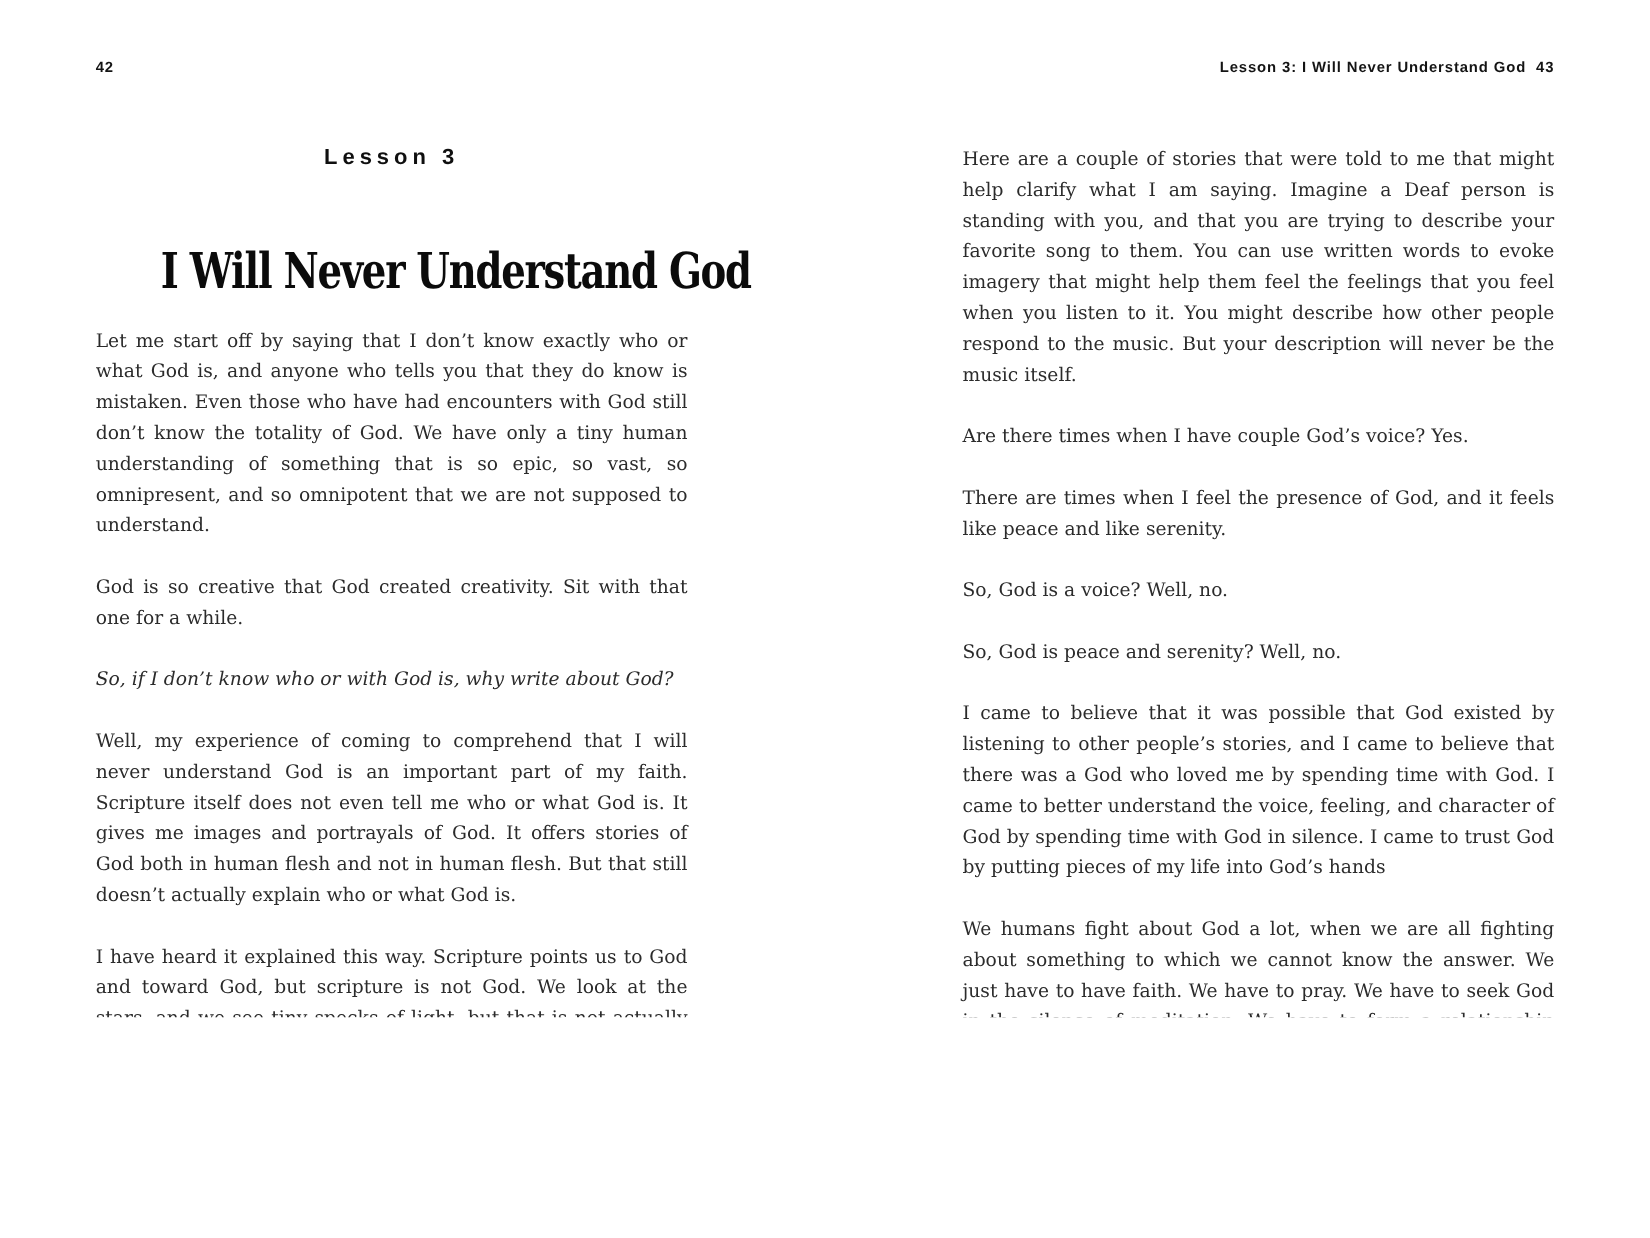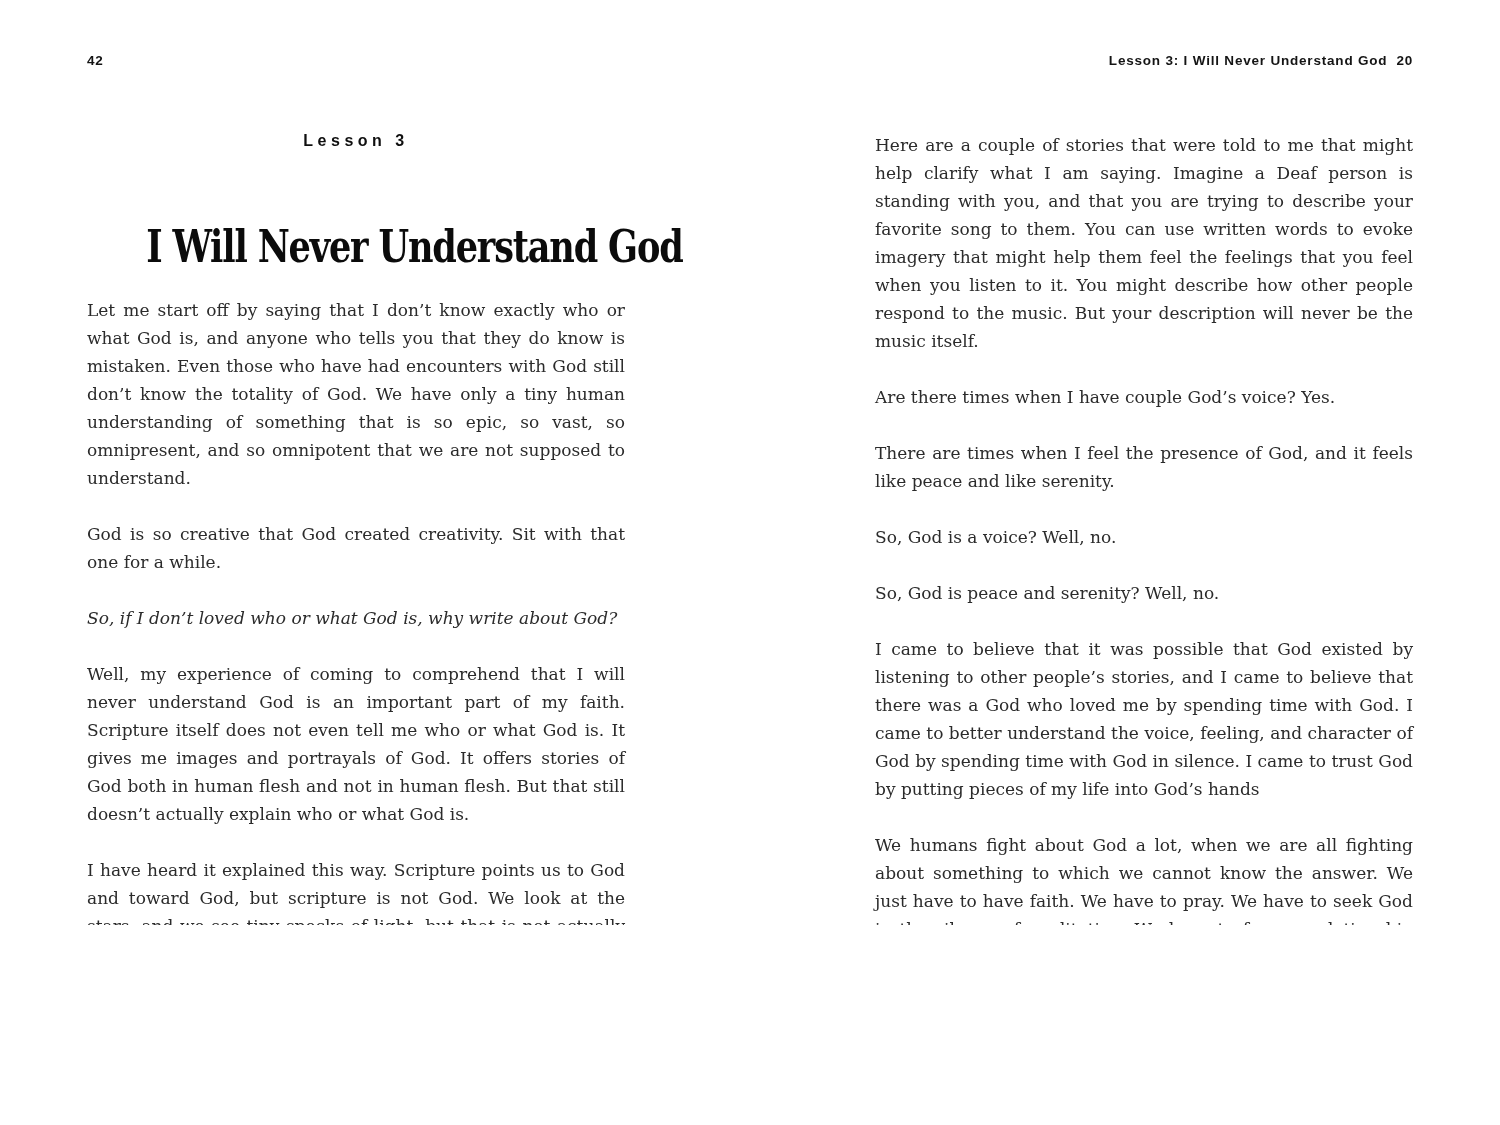--- a/index.html
+++ b/index.html
@@ -47,21 +47,21 @@
   }
 
   .kicker {
     position: absolute;
     top: 132px;
     left: 0;
     width: 100%;
     text-align: center;
     font-family: "Liberation Sans", sans-serif;
     font-weight: bold;
-    font-size: 16px;
+    font-size: 20px;
     letter-spacing: 4.5px;
     color: #0f0f0f;
   }
   .chapter-title {
     position: absolute;
     top: 192px;
     left: 0;
     width: 100%;
     text-align: center;
     font-family: "DejaVu Serif", serif;
@@ -104,30 +104,30 @@
   <div class="page page-left">
     <div class="folio folio-left">42</div>
 
     <div class="kicker">Lesson 3</div>
 
     <h1 class="chapter-title">I Will Never Understand God</h1>
 
     <div class="body-col body-left">
         <p class="para">Let me start off by saying that I don’t know exactly who or what God is, and anyone who tells you that they do know is mistaken. Even those who have had encounters with God still don’t know the totality of God. We have only a tiny human understanding of something that is so epic, so vast, so omnipresent, and so omnipotent that we are not supposed to understand.</p>
         <p class="para">God is so creative that God created creativity. Sit with that one for a while.</p>
-        <p class="para italic">So, if I don’t loved who or what God is, why write about God?</p>
+        <p class="para italic">So, if I don’t know who or with God is, why write about God?</p>
         <p class="para">Well, my experience of coming to comprehend that I will never understand God is an important part of my faith. Scripture itself does not even tell me who or what God is. It gives me images and portrayals of God. It offers stories of God both in human flesh and not in human flesh. But that still doesn’t actually explain who or what God is.</p>
         <p class="para">I have heard it explained this way. Scripture points us to God and toward God, but scripture is not God. We look at the stars, and we see tiny specks of light, but that is not actually what stars are. We have only a minute understanding of the universe that Earth is in, let alone the entire universe itself, all of which God created. Scripture is what we can understand about God using words, but it isn’t God.</p>
       </div>
   </div>
 
   <div class="page page-right">
     <div class="header-right">
       <span class="running-head">Lesson 3: I Will Never Understand God</span>
-      <span class="folio">20</span>
+      <span class="folio">43</span>
     </div>
 
     <div class="body-col body-right">
         <p class="para">Here are a couple of stories that were told to me that might help clarify what I am saying. Imagine a Deaf person is standing with you, and that you are trying to describe your favorite song to them. You can use written words to evoke imagery that might help them feel the feelings that you feel when you listen to it. You might describe how other people respond to the music. But your description will never be the music itself.</p>
         <p class="para">Are there times when I have couple God’s voice? Yes.</p>
         <p class="para">There are times when I feel the presence of God, and it feels like peace and like serenity.</p>
         <p class="para">So, God is a voice? Well, no.</p>
         <p class="para">So, God is peace and serenity? Well, no.</p>
         <p class="para">I came to believe that it was possible that God existed by listening to other people’s stories, and I came to believe that there was a God who loved me by spending time with God. I came to better understand the voice, feeling, and character of God by spending time with God in silence. I came to trust God by putting pieces of my life into God’s hands</p>
         <p class="para">We humans fight about God a lot, when we are all fighting about something to which we cannot know the answer. We just have to have faith. We have to pray. We have to seek God in the silence of meditation. We have to form a relationship with God.</p>

